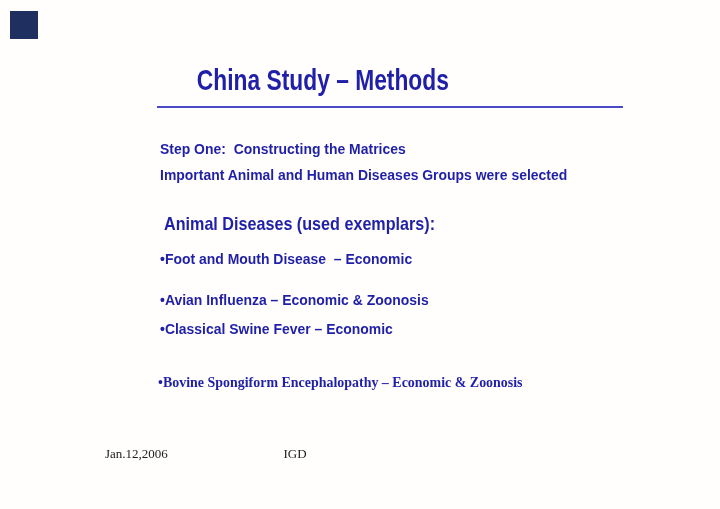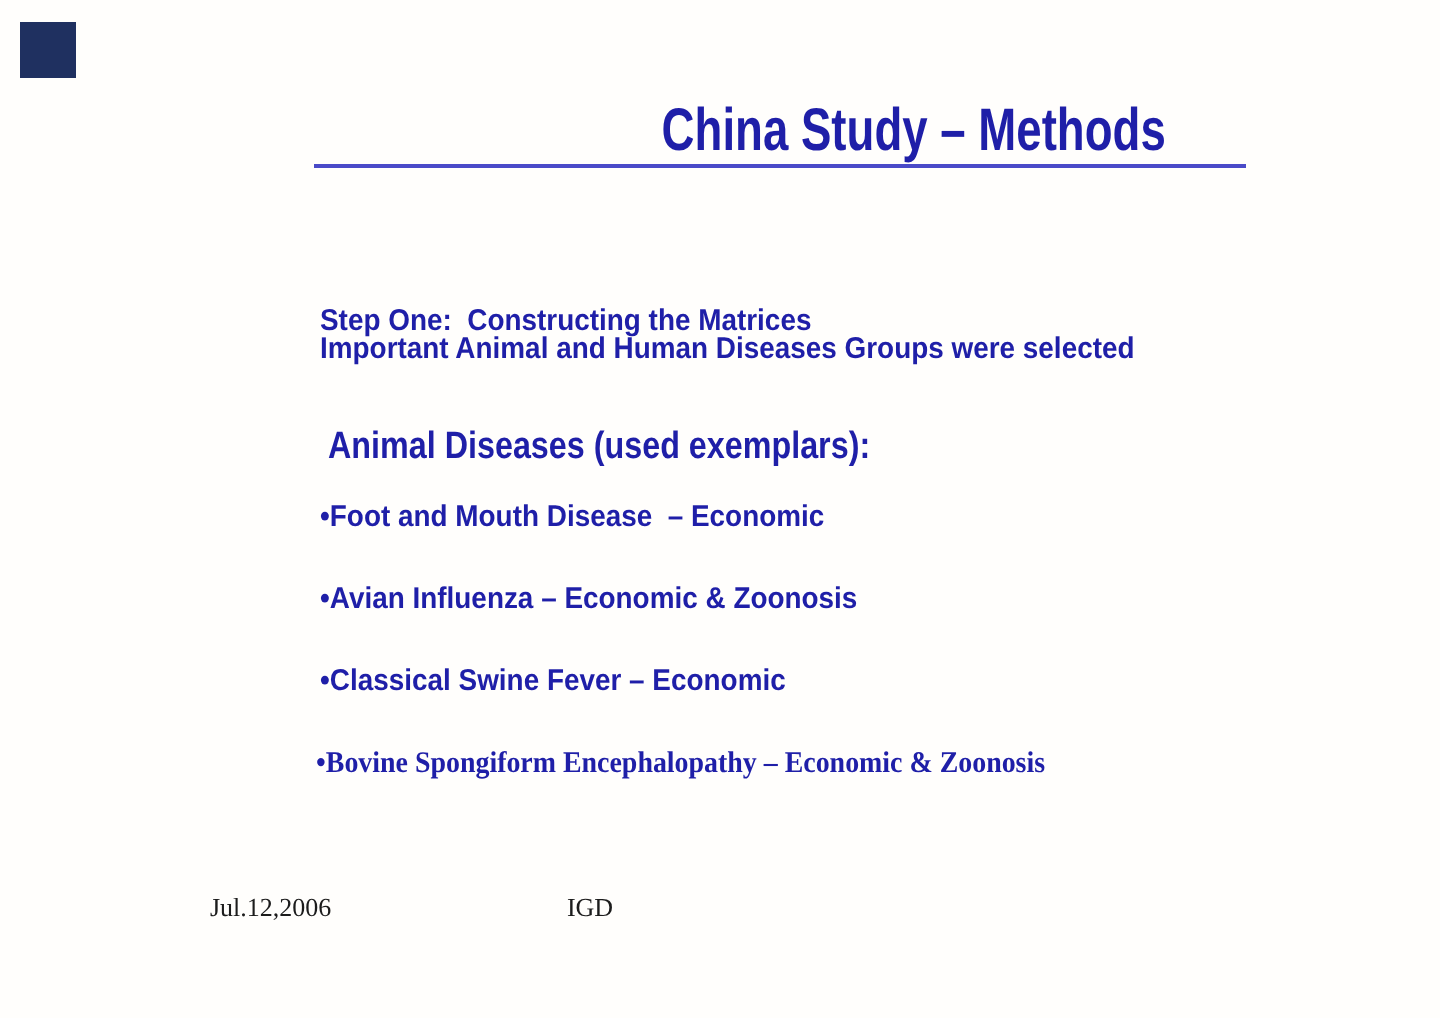--- a/index.html
+++ b/index.html
@@ -15,25 +15,25 @@
     position: absolute;
     left: 10px;
     top: 11px;
     width: 28px;
     height: 28px;
     background: var(--square-navy, #1f3060);
   }
   .title-block {
     position: absolute;
     left: 157px;
-    top: 50px;
+    top: 64px;
     width: 466px;
-    text-align: right;
+    text-align: left;
     border-bottom: 2px solid var(--rule-blue, #4a4ac8);
-    padding-bottom: 1px;
+    padding-bottom: 11px;
     line-height: 31px;
     height: 31px;
   }
   .title-text {
     display: inline-block;
     font-size: 30px;
     font-weight: bold;
     color: var(--text-blue, #1f1fa8);
     transform: scaleX(0.76);
     transform-origin: 50% 50%;
@@ -48,27 +48,27 @@
     font-size: 15px;
     line-height: 18px;
     white-space: pre;
   }
   .condense {
     display: inline-block;
     transform: scaleX(0.93);
     transform-origin: 0 50%;
     white-space: pre;
   }
-  .intro-1 { top: 134px; }
+  .intro-1 { top: 122px; }
   .intro-2 { top: 148px; }
   .section-heading { top: 191px; font-size: 19px; line-height: 22px; }
   .section-heading .condense { transform: scaleX(0.85); }
   .bullet-1 { top: 232px; }
   .bullet-2 { top: 273px; }
-  .bullet-3 { top: 314px; }
+  .bullet-3 { top: 302px; }
   .bullet-4 { top: 355px; font-family: Liberation Serif, serif; }
   .bullet-marker {
     font-size: 15px;
     font-weight: bold;
     color: var(--text-blue, #1f1fa8);
   }
   .footer {
     position: absolute;
     top: 446px;
     left: 0;
@@ -121,17 +121,17 @@
     <span class="condense"><span class="bullet-marker">•</span><span>Foot and Mouth Disease  – Economic</span></span>
   </div>
   <div class="blue-line bullet-3">
     <span class="condense"><span class="bullet-marker">•</span><span>Classical Swine Fever – Economic</span></span>
   </div>
   <div class="blue-line bullet-4">
     <span class="condense"><span class="bullet-marker">•</span><span>Bovine Spongiform Encephalopathy – Economic &amp; Zoonosis</span></span>
   </div>
 
   <div class="footer">
-    <span class="footer-date">Jul.12,2006</span>
+    <span class="footer-date">Jan.12,2006</span>
     <span class="footer-center">IGD</span>
   </div>
 
 </div>
 
 </body></html>

